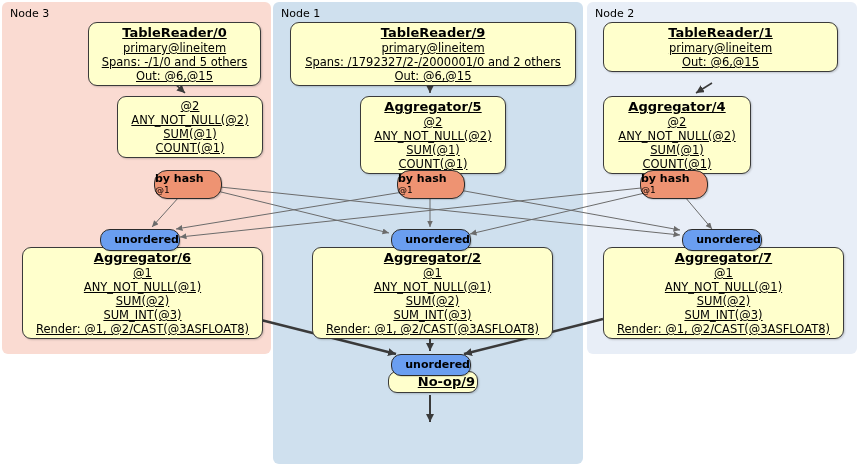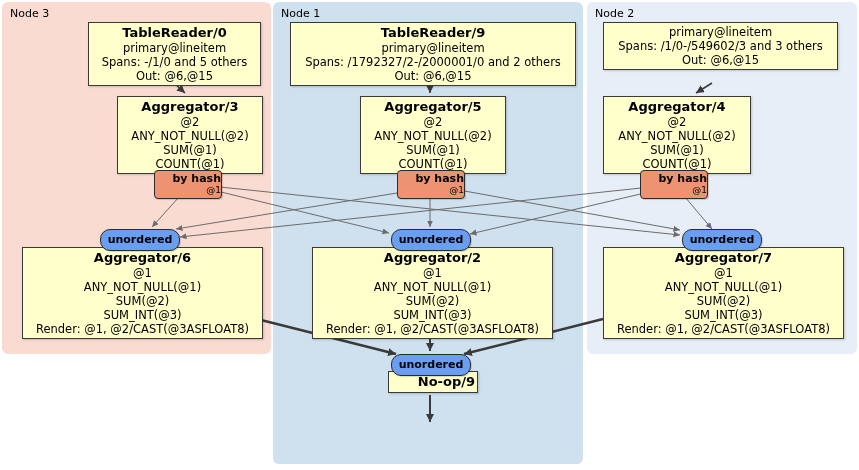--- a/index.html
+++ b/index.html
@@ -13,34 +13,34 @@
 
   
   svg.edges{position:absolute;left:0;top:0;width:859px;height:470px;pointer-events:none;}
   .edge-thin{stroke:var(--edge_thin,#6b6b6b);stroke-width:1;fill:none;}
   .edge-mid{stroke:var(--edge_thick,#3a3a3a);stroke-width:1.5;fill:none;}
   .edge-thick{stroke:var(--edge_thick,#3a3a3a);stroke-width:2.4;fill:none;}
   .edge-med2{stroke:var(--edge_thick,#3a3a3a);stroke-width:2;fill:none;}
 
   
   .box{position:absolute;background:var(--box_fill,#ffffcc);
-       border:1px solid var(--box_border,#3a3a3a);border-radius:0;
+       border:1px solid var(--box_border,#3a3a3a);border-radius:9px;
        text-align:center;font-size:11.5px;line-height:14px;padding:2px 2px;
-       box-shadow:1px 1px 2px rgba(0,0,0,.18);}
+       box-shadow:1px 1px 2px rgba(0,0,0,.18);text-decoration:underline;}
   .box-title{font-weight:bold;font-size:13px;line-height:16px;}
 
   
-  .hash-router{position:absolute;width:66px;height:27px;border-radius:4px;
+  .hash-router{position:absolute;width:66px;height:27px;border-radius:13px;
        background:var(--hash_fill,#e9967a);border:1px solid #2b2b2b;
-       text-align:right;box-shadow:1px 1px 1px rgba(0,0,0,.15);}
+       text-align:left;box-shadow:1px 1px 1px rgba(0,0,0,.15);}
   .hash-title{font-weight:bold;font-size:11px;line-height:13px;margin-top:1px;}
   .hash-sub{font-size:9px;line-height:10px;}
   .sync{position:absolute;width:78px;height:20px;border-radius:10px;
        background:var(--unordered_fill,#6495ed);border:1px solid #2b2b2b;
-       text-align:center;font-weight:bold;font-size:11px;line-height:19px;
+       text-align:right;font-weight:bold;font-size:11px;line-height:19px;
        box-shadow:1px 1px 1px rgba(0,0,0,.15);}
 </style>
 </head>
 <body>
 
 <div class="diagram">
 
   <div class="region" style="left:2px;top:2px;width:269px;height:352px;background:var(--node3_bg,#fadbd2);">
     <div class="region-label">Node 3</div>
   </div>
@@ -90,27 +90,26 @@
   </div>
 
   <div class="box" style="left:290px;top:22px;width:280px;">
     <div class="box-title">TableReader/9</div>
     <div>primary@lineitem</div>
     <div>Spans: /1792327/2-/2000001/0 and 2 others</div>
     <div>Out: @6,@15</div>
   </div>
 
   <div class="box" style="left:603px;top:22px;width:229px;">
+    <div class="box-title">TableReader/1</div>
     <div>primary@lineitem</div>
-    <div>Spans: /1/0-/549602/3 and 3 others</div>
     <div>Out: @6,@15</div>
   </div>
 
   <div class="box" style="left:117px;top:96px;width:140px;">
-    <div class="box-title">Aggregator/3</div>
     <div>@2</div>
     <div>ANY_NOT_NULL(@2)</div>
     <div>SUM(@1)</div>
     <div>COUNT(@1)</div>
   </div>
 
   <div class="box" style="left:360px;top:96px;width:140px;">
     <div class="box-title">Aggregator/5</div>
     <div>@2</div>
     <div>ANY_NOT_NULL(@2)</div>

